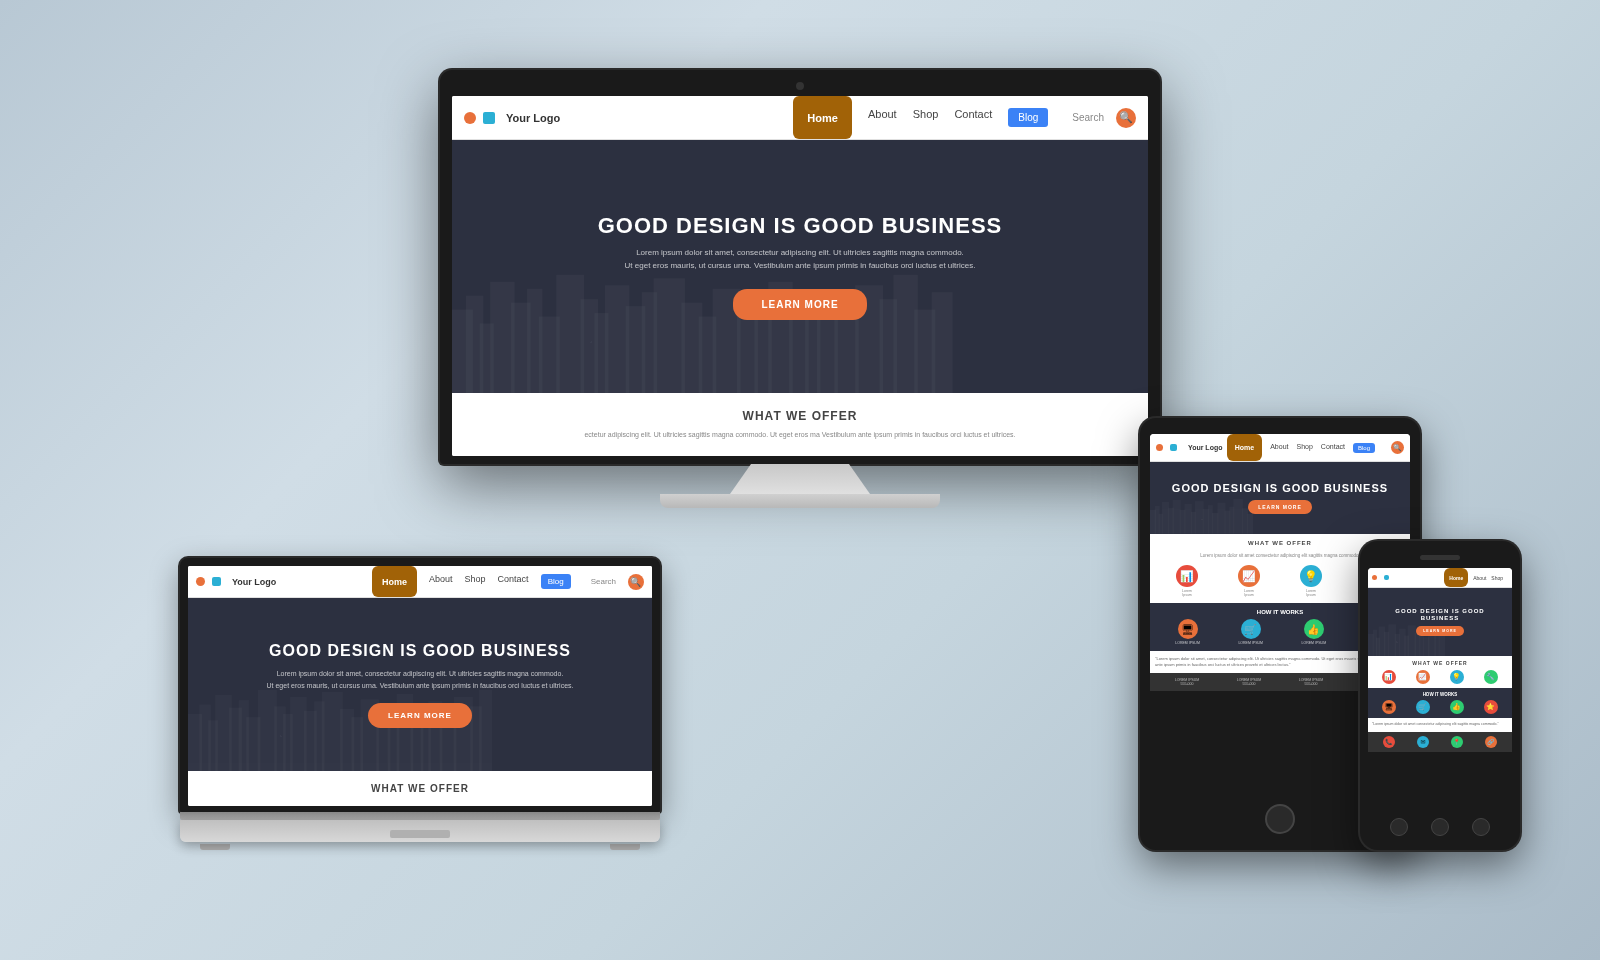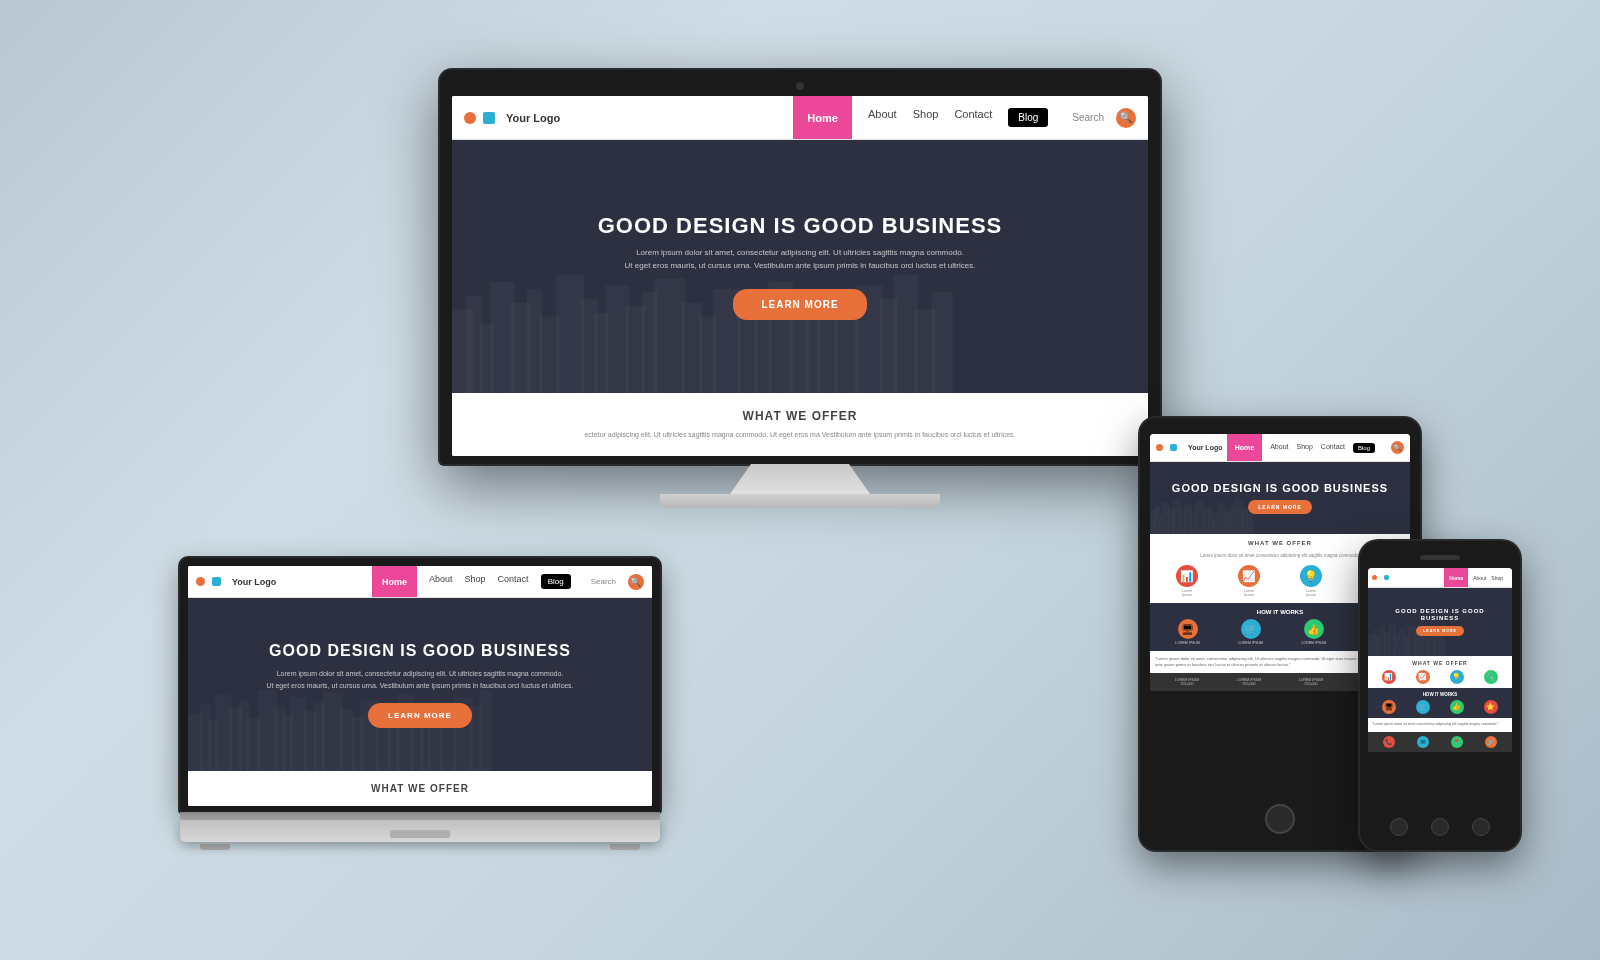--- a/index.html
+++ b/index.html
@@ -256,43 +256,44 @@
     }
 
     .logo-text {
       font-size: 11px;
       font-weight: bold;
       color: #333;
       margin-left: 4px;
     }
 
     .nav-home {
-      background: #ec4899;
+      background: #a16207;
       color: #fff;
       padding: 0 14px;
       height: 100%;
       display: flex;
       align-items: center;
       font-size: 11px;
       font-weight: bold;
+      border-radius: 6px;
     }
 
     .nav-links {
       display: flex;
       gap: 16px;
       padding: 0 16px;
     }
 
     .nav-link {
       font-size: 11px;
       color: #444;
     }
 
     .nav-blog-btn {
-      background: #000000;
+      background: #3b82f6;
       color: #fff;
       padding: 4px 10px;
       border-radius: 3px;
       font-size: 10px;
     }
 
     .nav-search {
       display: flex;
       align-items: center;
       gap: 12px;

